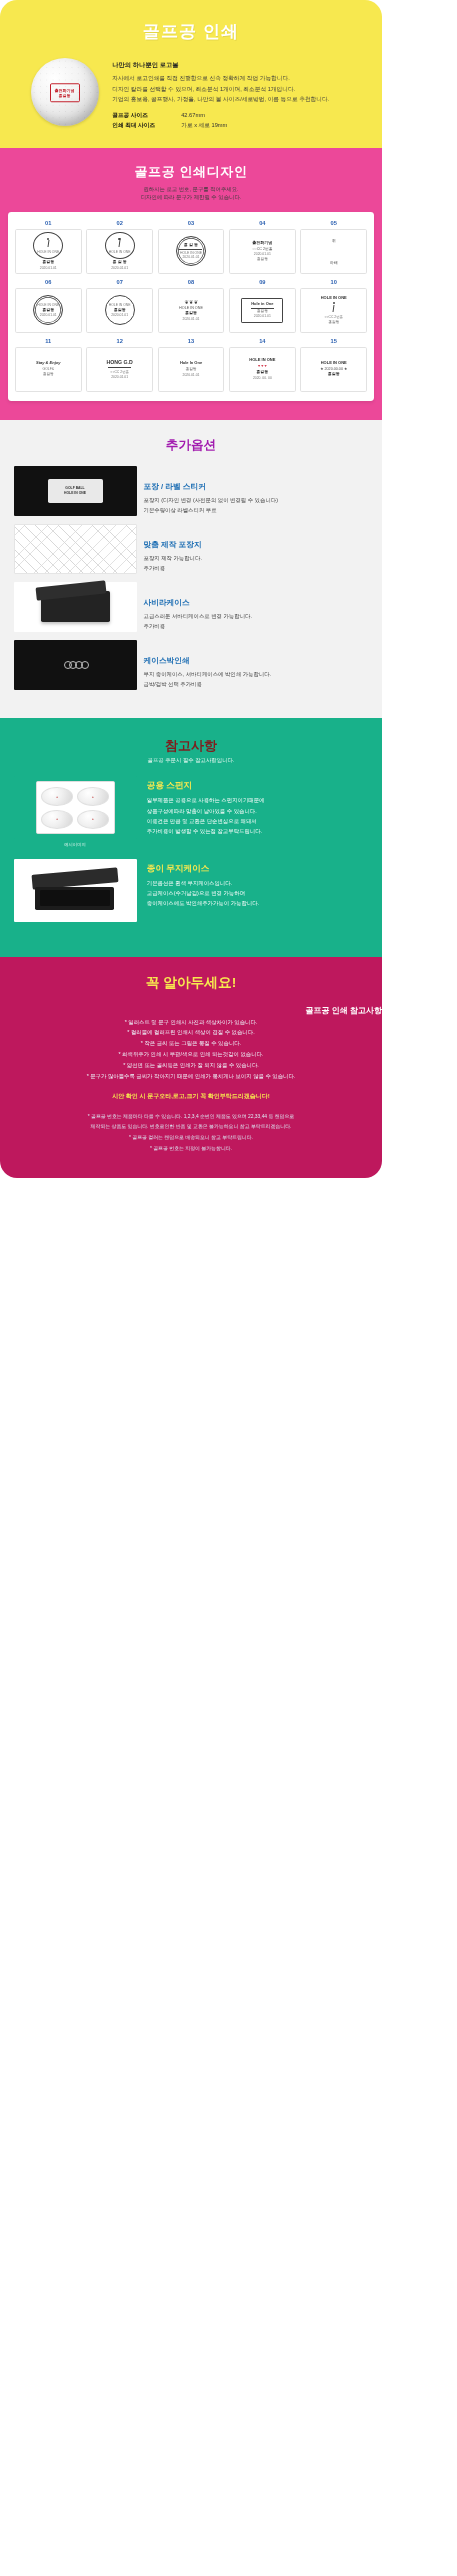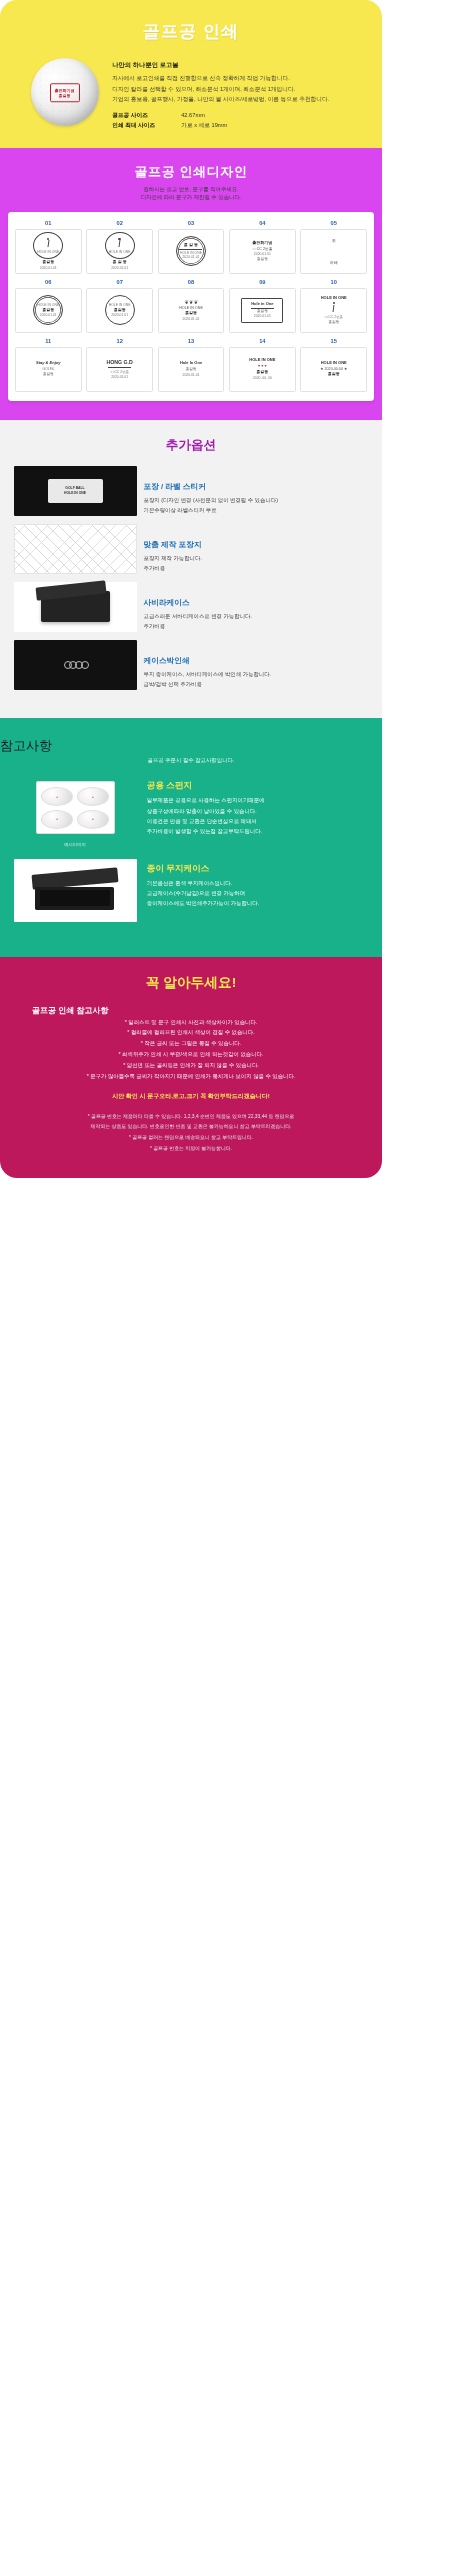--- a/index.html
+++ b/index.html
@@ -58,21 +58,21 @@
   }
   .sec1-text { flex:1; padding-top: 2.3px; }
   .sec1-text .lead { font-size: 6.3px; font-weight: 700; color:#222; margin:0 0 4.6px 0; }
   .sec1-text p { font-size: 5.7px; line-height: 1.55; color:#3a3a3a; margin: 0 0 1.7px 0; }
   .spec-table { margin-top: 8px; font-size: 5.7px; }
   .spec-row { display:flex; margin-bottom: 1.7px; }
   .spec-k { font-weight: 800; color:#111; width: 69px; }
   .spec-v { color:#333; }
 
   
-  .sec2 { background:#d946ef; padding: 15px 0 19.5px 0; }
+  .sec2 { background:#ec4899; padding: 15px 0 19.5px 0; }
   .sec2 h2 {
     margin: 0 0 3.4px 0; text-align:center; font-size: 13px; font-weight:800;
     color:#ffffff; letter-spacing:0.6px;
   }
   .sec2 .sub { text-align:center; font-size:5.4px; color:#3c3c3c; line-height:1.6; margin-bottom:10.3px; }
   .grid-card {
     width: 366px; margin:0 auto; background:#fff; border-radius:3.4px;
     padding: 8px 6.9px 9.2px 6.9px; box-shadow: 0 1.1px 3.4px rgba(0,0,0,.08);
   }
   .grid {
@@ -159,21 +159,21 @@
     margin-right:-2.3px;
   }
   .opt-text { flex:1; padding-top: 2.3px; }
   .opt-text h3 {
     margin:0 0 4px 0; font-size: 7.7px; font-weight:800; color:#1f6fb4;
   }
   .opt-text p { margin:0 0 1.7px 0; font-size: 5.4px; color:#3c3c3c; line-height:1.5; }
 
   
   .sec4 { background:#18b18a; padding: 18.3px 0 22px 0; }
-  .sec4 h2 { margin:0 0 2.3px 0; text-align:left; font-size:13px; font-weight:400; color:#0f172a; }
+  .sec4 h2 { margin:0 0 2.3px 0; text-align:center; font-size:13px; font-weight:700; color:#7f1d1d; }
   .sec4 .sub { text-align:center; font-size:5.4px; color:#eafaf4; margin-bottom: 12.6px; }
   .ref-row { width: 355px; margin: 0 auto 12.6px auto; display:flex; gap:10.3px; align-items:flex-start; }
   .ref-img { width: 123px; flex:0 0 123px; }
   .ref-photo {
     height: 63px; background:#ffffff; border-radius:1.1px; display:flex; align-items:center; justify-content:center;
     position:relative; overflow:hidden;
   }
   .case-open {
     width: 86px; height: 40px; position:relative;
   }
@@ -204,21 +204,21 @@
   .ref-text { flex:1; padding-top:3.4px; }
   .ref-text h3 { margin:0 0 4.6px 0; font-size:8.6px; font-weight:800; color:#f7e84f; }
   .ref-text p { margin:0 0 1.7px 0; font-size:5.4px; color:#ffffff; line-height:1.55; }
 
   
   .sec5 { background:#be185d; padding: 17px 0 23px 0; }
   .sec5 h2 {
     margin: 0 0 12.6px 0; text-align:center; font-size:13.7px; font-weight:800; color:#f7e84f;
   }
   .notice-title {
-    text-align:left; font-size:8px; font-weight:800; color:#ffffff; margin-bottom: 2px; padding-left: 32px;
+    text-align:right; font-size:8px; font-weight:800; color:#ffffff; margin-bottom: 2px; padding-left: 32px;
   }
   .notice-list { width: 343px; margin:0 auto 10.3px auto; text-align:center; }
   .notice-list p { margin:0 0 2.3px 0; font-size:5.4px; color:#eef6fc; line-height:1.6; }
   .notice-strong {
     width: 343px; margin: 0 auto 11.4px auto; text-align:center;
     font-size: 6px; font-weight:800; color:#f7e84f; line-height:1.7;
   }
   .notice-foot { width: 355px; margin: 0 auto; text-align:center; }
   .notice-foot p { margin:0 0 2.3px 0; font-size:4.9px; color:#dce9f5; line-height:1.7; }
 </style>

